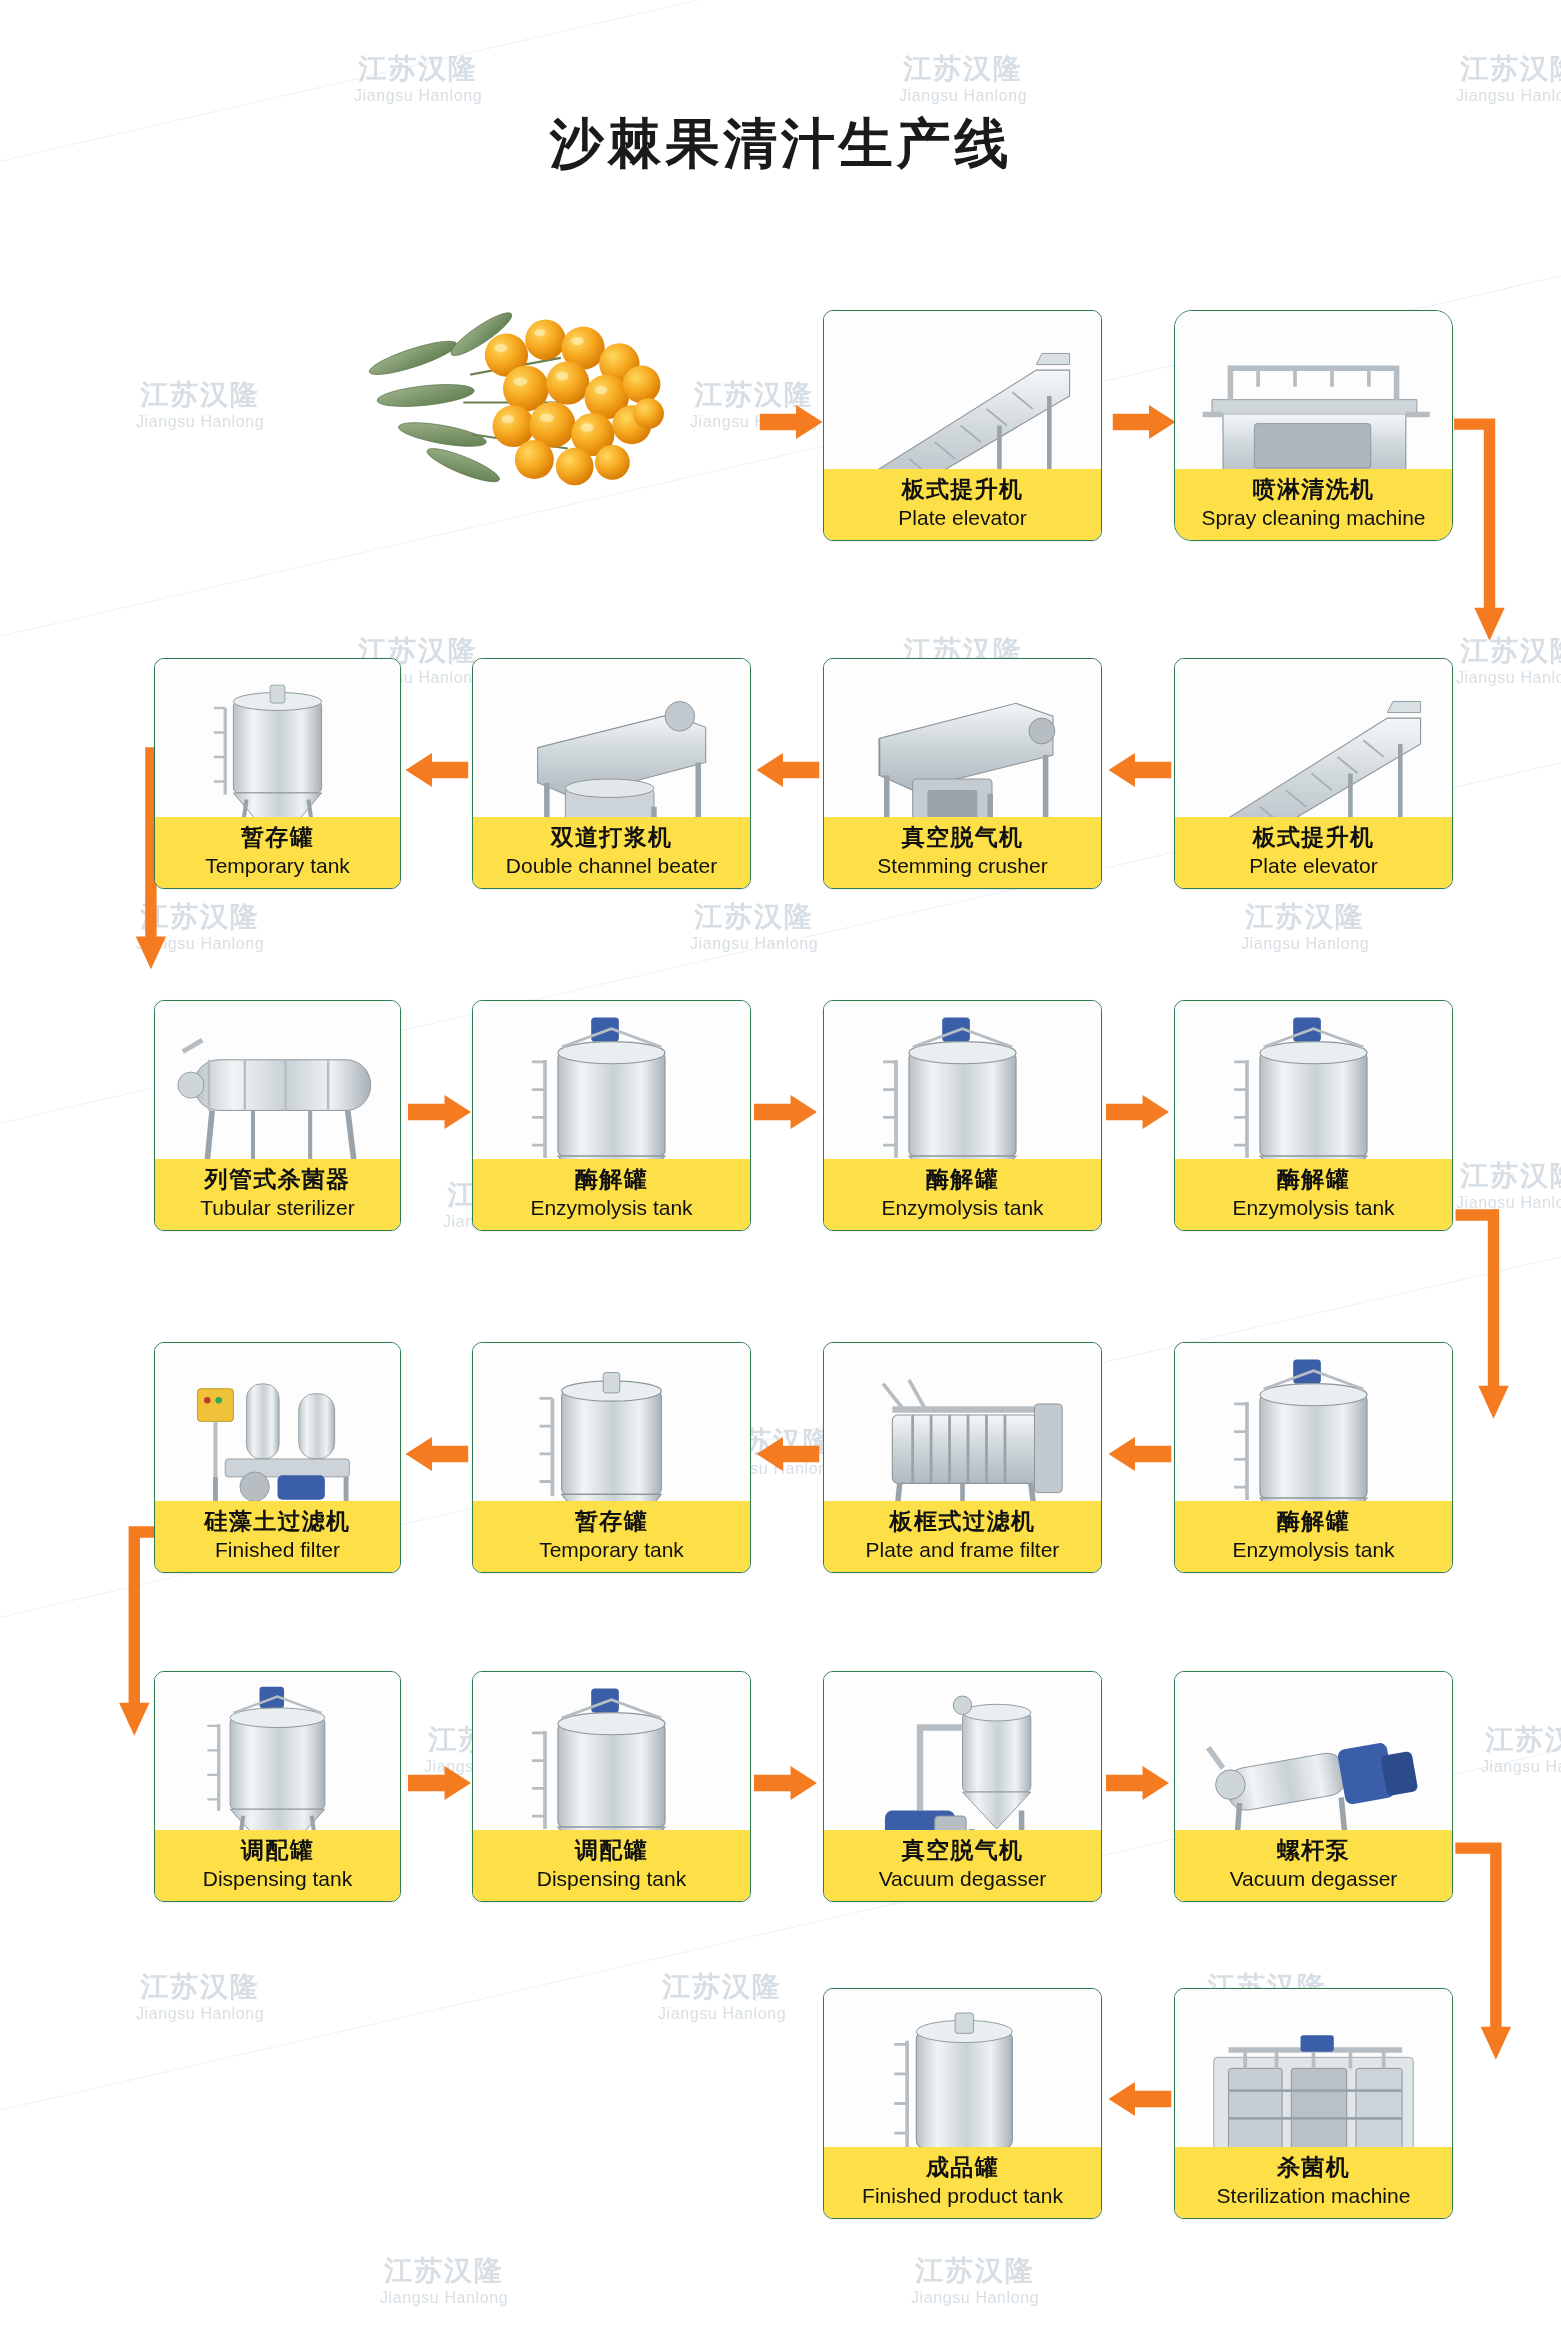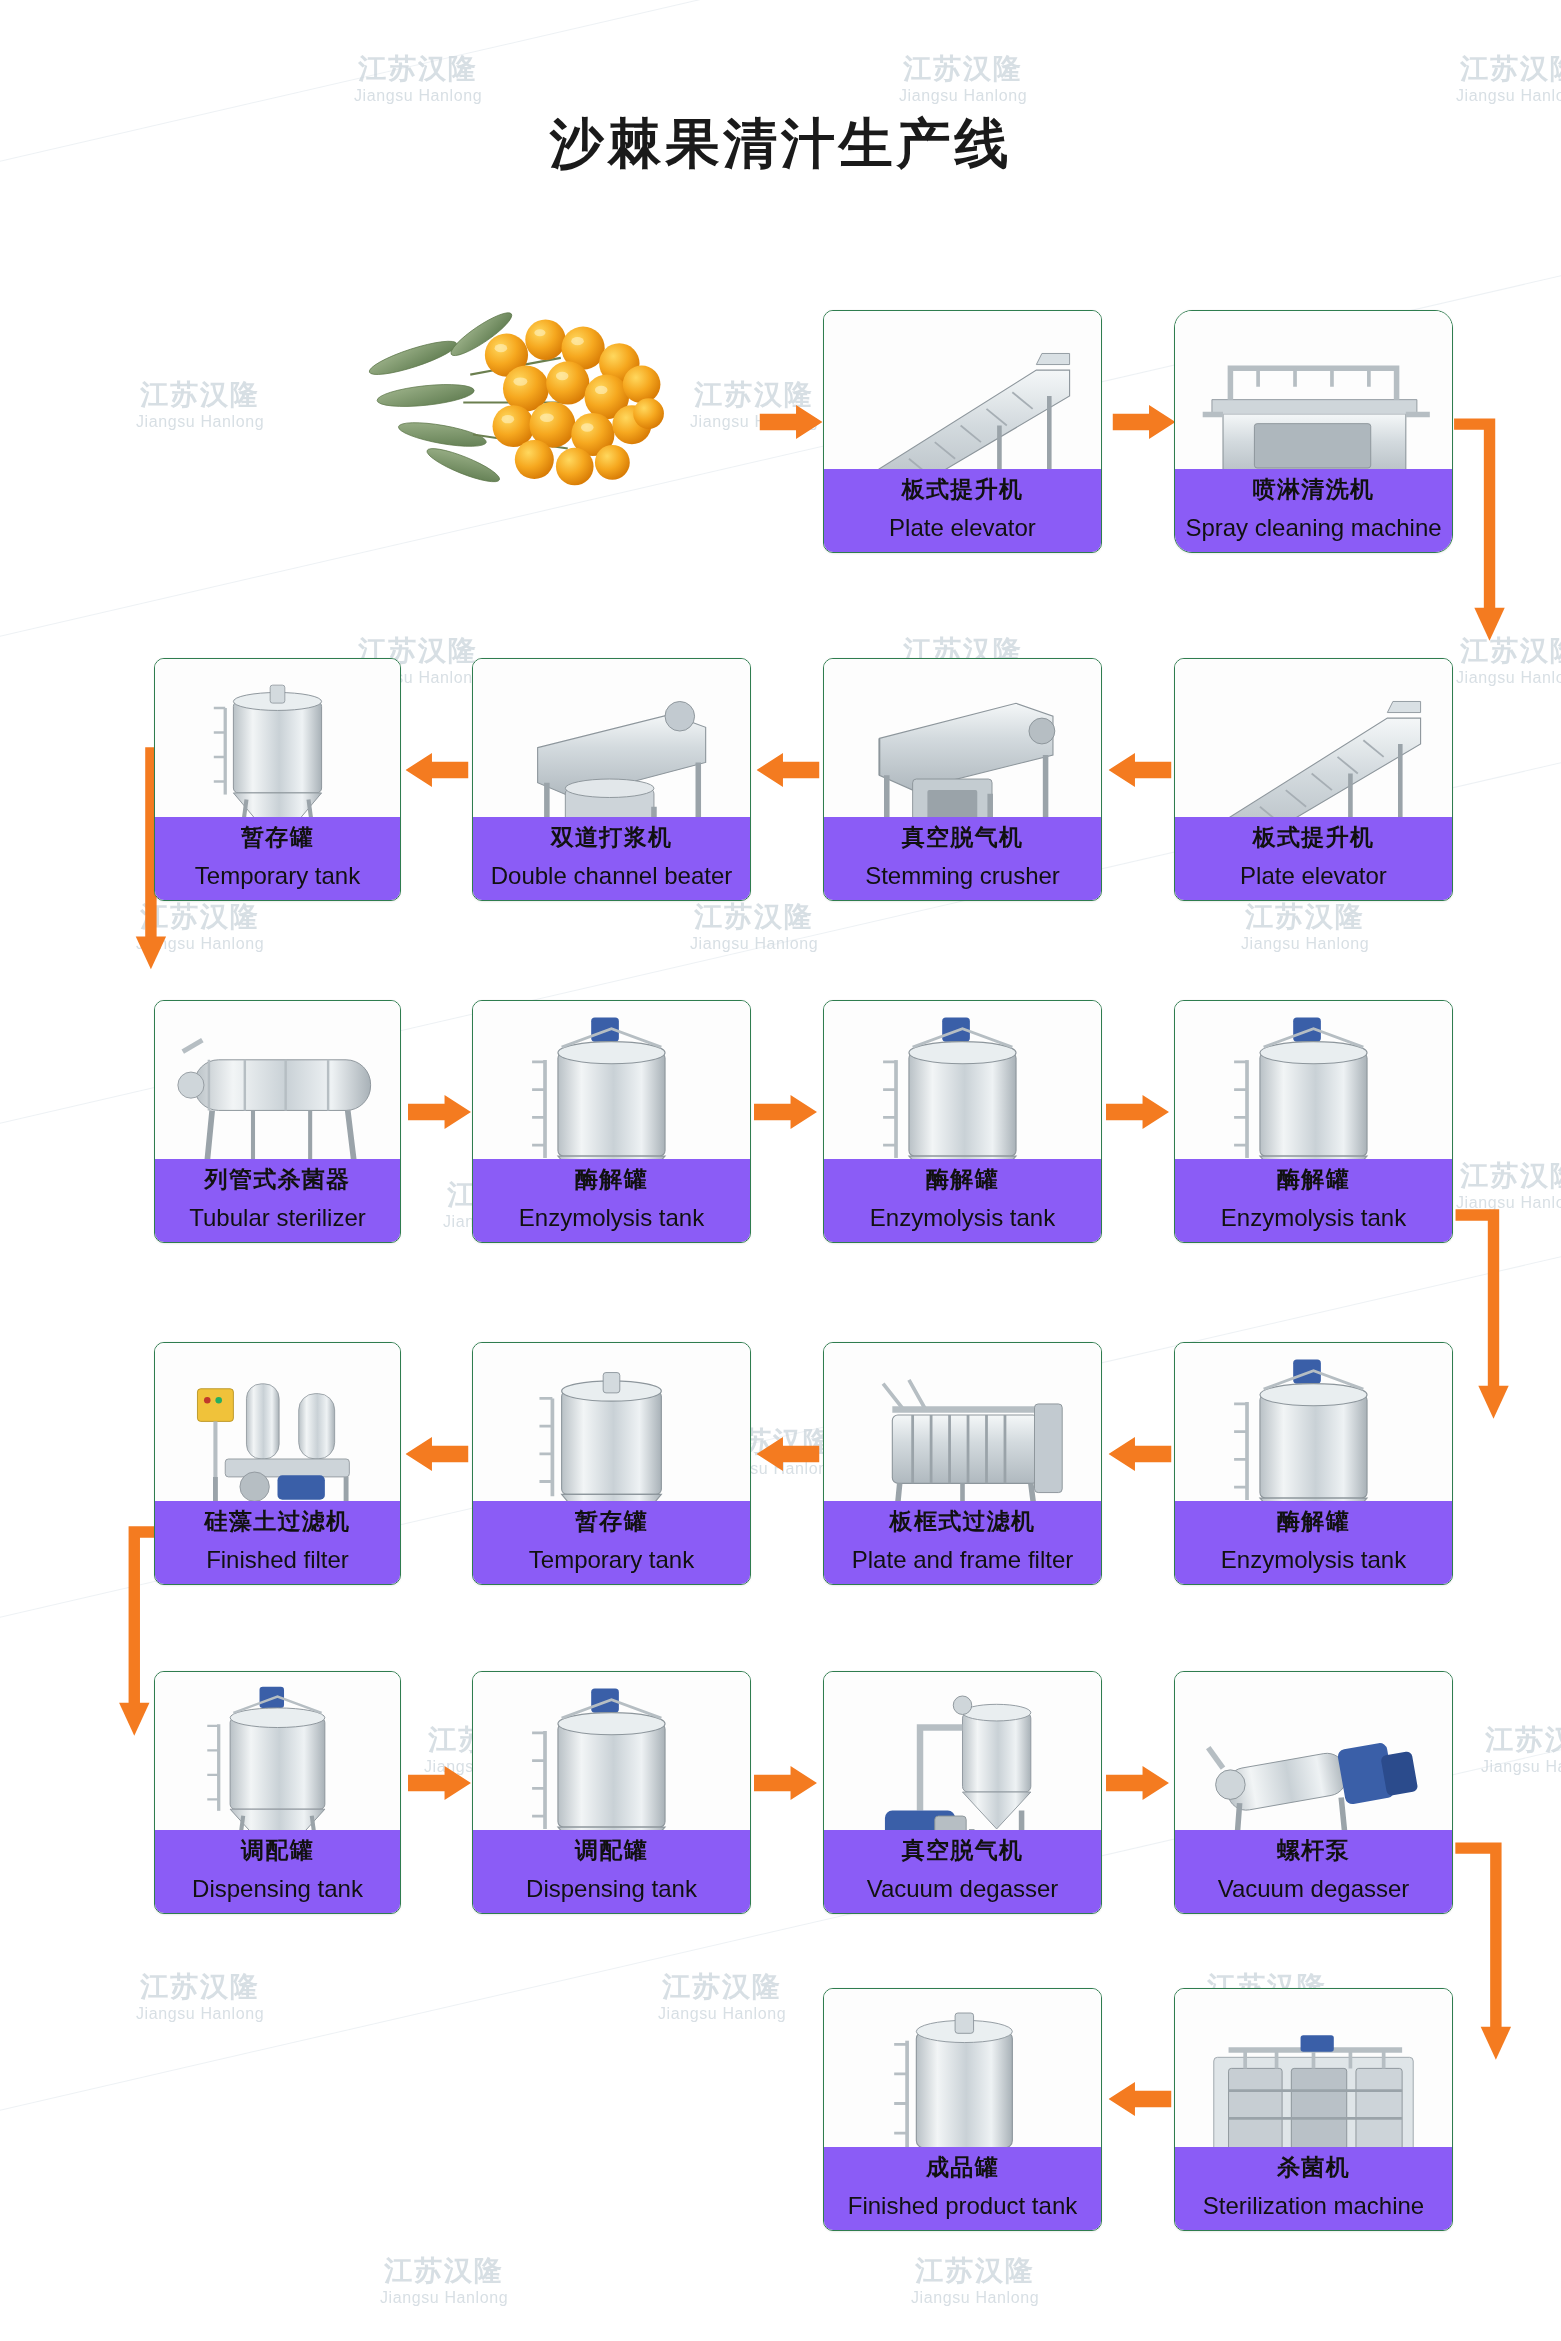--- a/index.html
+++ b/index.html
@@ -73,36 +73,36 @@
     z-index: 20;
     box-shadow: 0 0.6px 1.9px rgba(0,0,0,.08);
   }
   .node .pic {
     height: 158px;
     background: #fdfdfd;
     position: relative;
     overflow: hidden;
   }
   .node .cap {
-    background: #8b5cf6;
+    background: #fde047;
     padding: 6.3px 3.8px 8.9px 3.8px;
     text-align: center;
   }
   .cap .cn {
     font-size: 23px;
     font-weight: bold;
     color: #111;
     letter-spacing: 1.3px;
     line-height: 1.25;
   }
   .cap .en {
-    font-size: 24px;
+    font-size: 21px;
     color: #111;
     line-height: 1.3;
-    margin-top: 8px;
+    margin-top: 0;
   }
 
   
   #fruit {
     position: absolute;
     z-index: 20;
   }
 
   
   .arrow-h {

